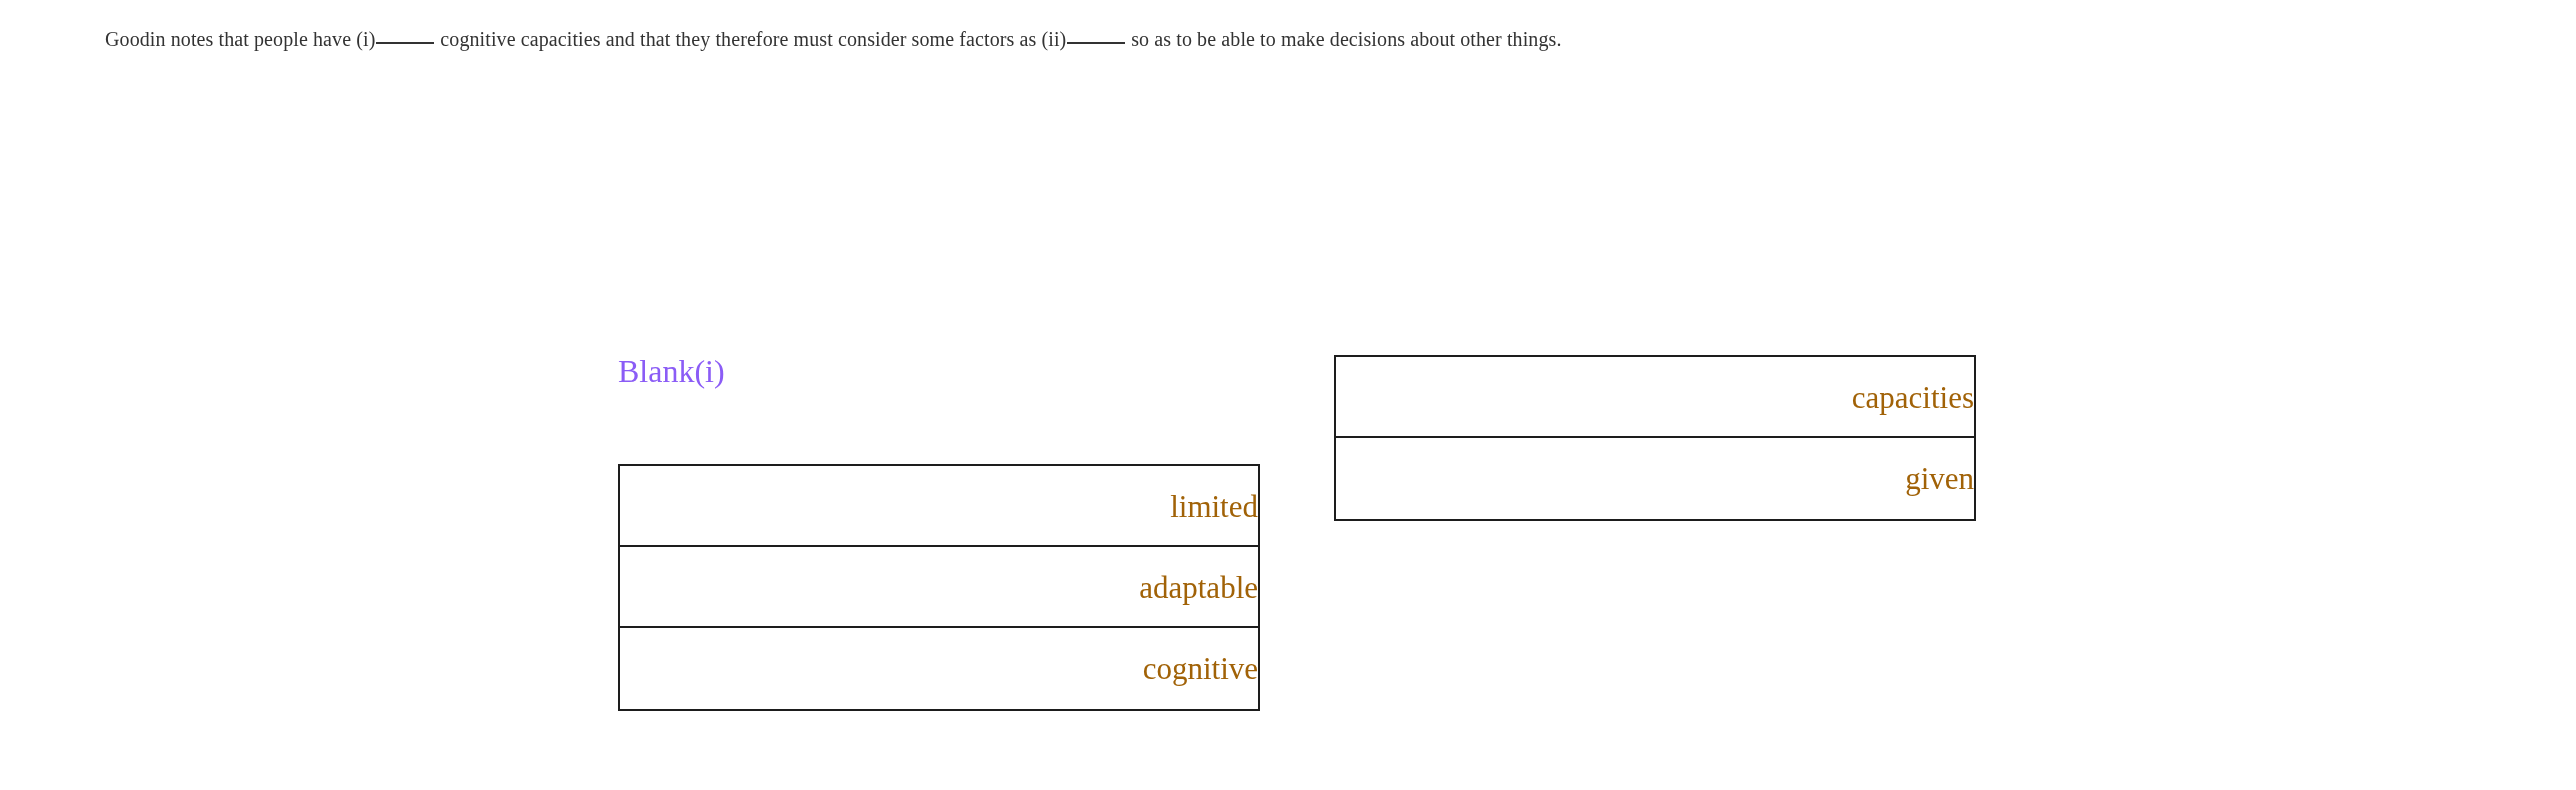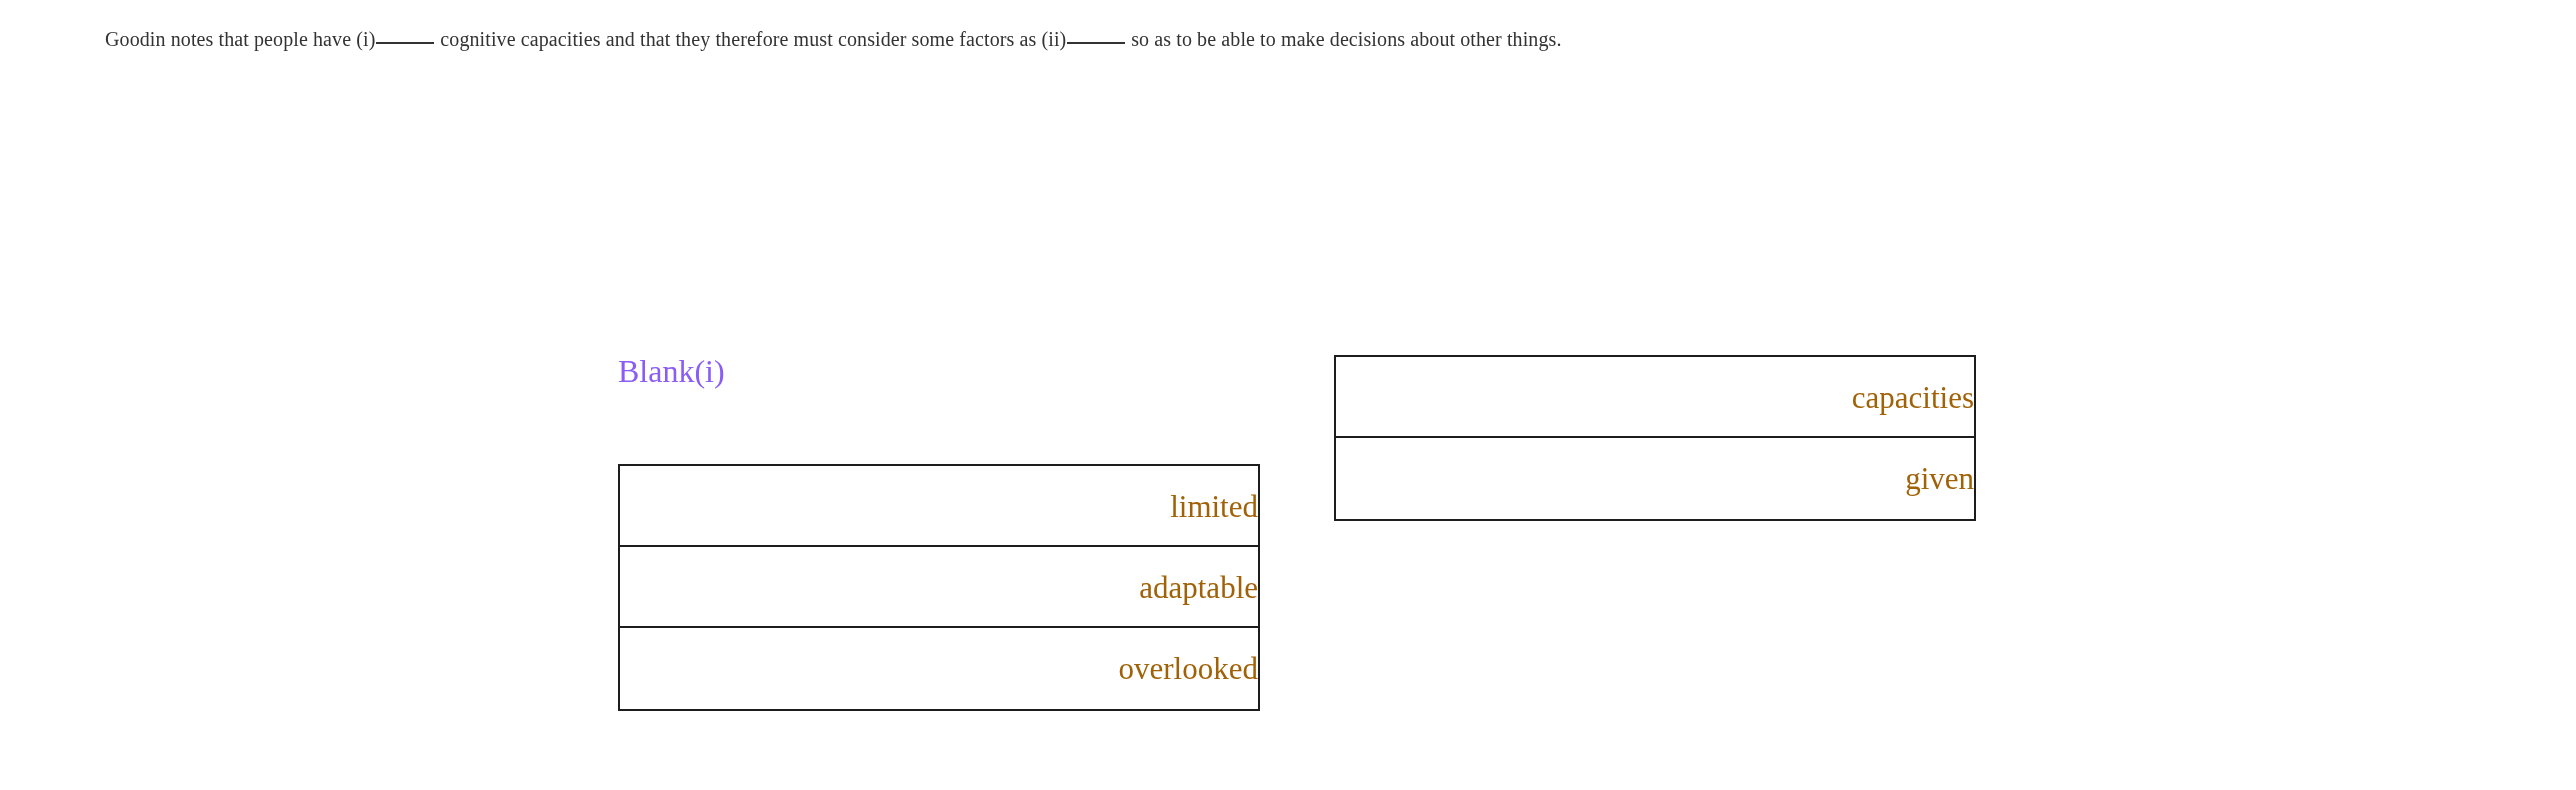--- a/index.html
+++ b/index.html
@@ -91,21 +91,21 @@
   <span>Goodin notes that people have (i)</span><span class="blank-marker"><span class="blank-rule"></span></span><span> cognitive capacities and that they therefore must consider some factors as (ii)</span><span class="blank-marker"><span class="blank-rule"></span></span><span> so as to be able to make decisions about other things.</span>
 </div>
 
 <div id="answer-area">
 
   <div class="blank-column">
     <div class="column-header">Blank(i)</div>
     <div class="choice-table">
       <div class="choice-cell">limited</div>
       <div class="choice-cell">adaptable</div>
-      <div class="choice-cell">overlooked</div>
+      <div class="choice-cell">cognitive</div>
     </div>
   </div>
 
   <div class="blank-column">
     <div class="choice-table">
       <div class="choice-cell">capacities</div>
       <div class="choice-cell">given</div>
     </div>
   </div>
 

